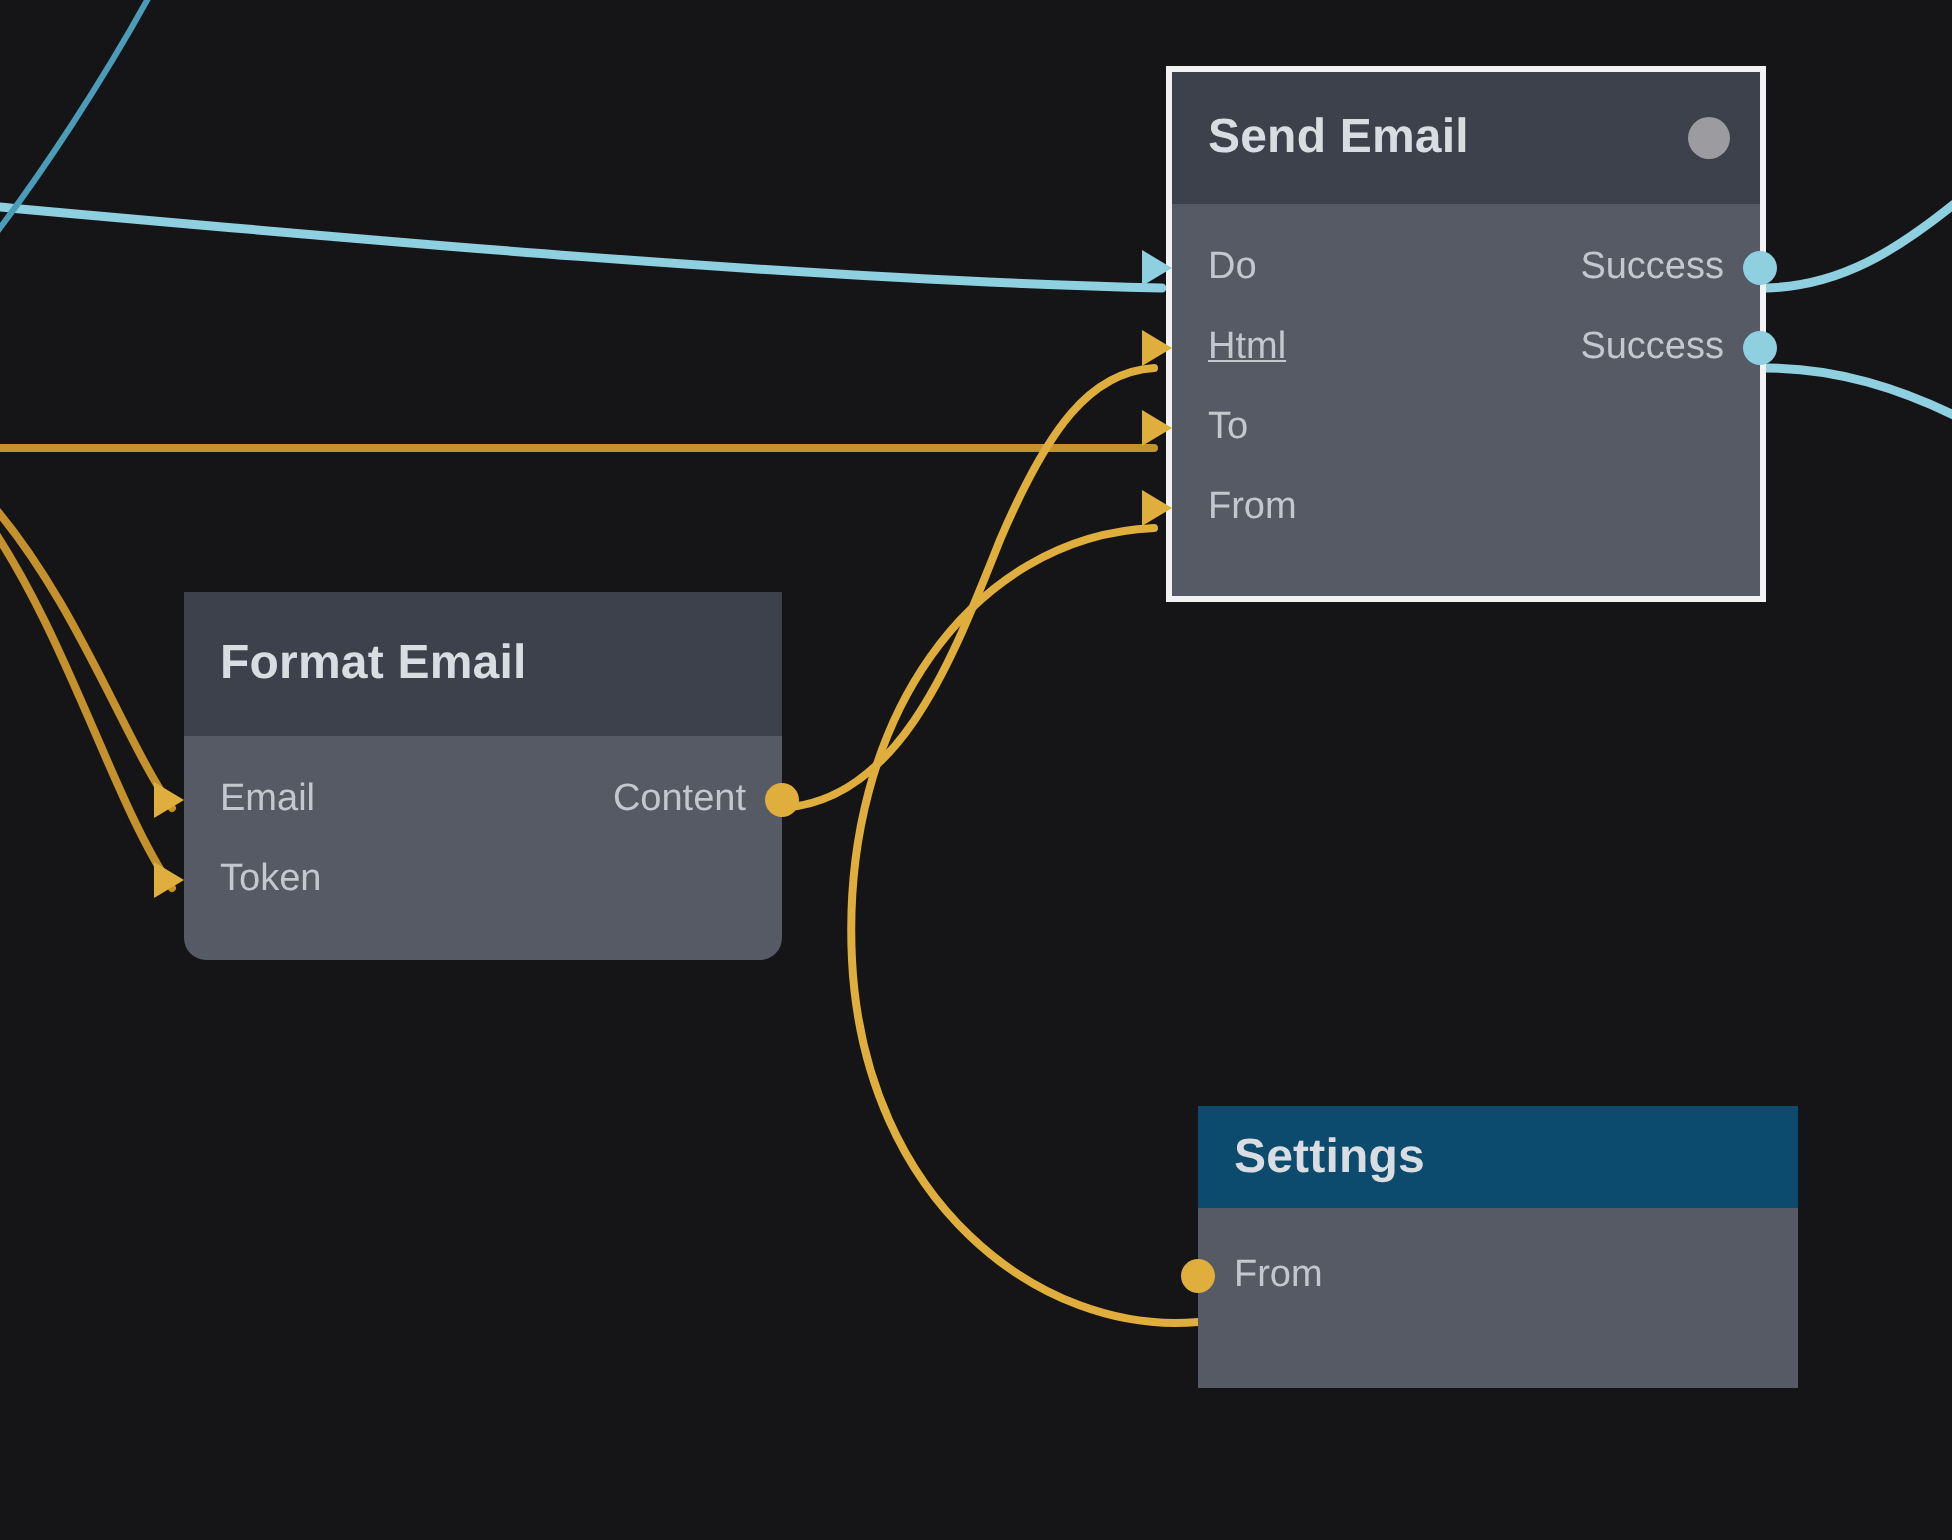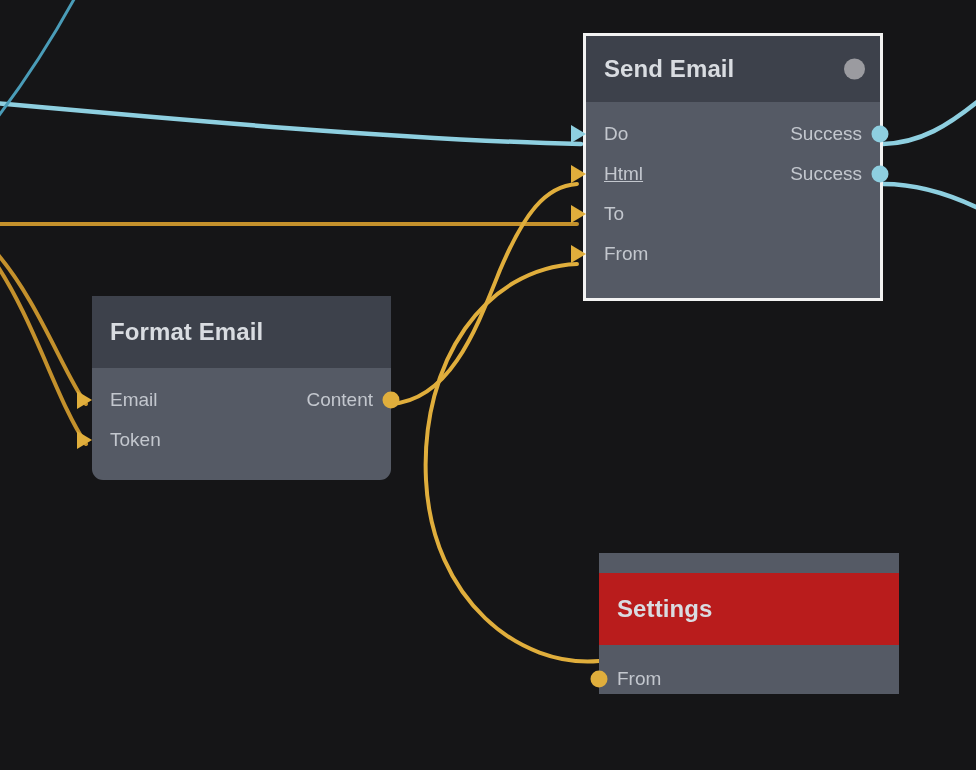--- a/index.html
+++ b/index.html
@@ -195,21 +195,21 @@
 
       <div class="port-row">
         <span class="pin pin-in-arrow data" style="border-left-color: rgb(224, 174, 60);"></span>
         <span class="port-label" style="color: rgb(195, 199, 206);">Token</span>
       </div>
 
     </div>
   </div>
 
   <div class="node" style="left: 599px; top: 553px; width: 300px; height: 141px; background: rgb(85, 90, 101);">
-    <div class="node-header" style="height: 72px; background: #b91c1c; margin-top: 20px;">
+    <div class="node-header" style="height: 51px; background: #0c4a6e;">
       <span class="node-title" style="color: rgb(217, 220, 225);">Settings</span>
     </div>
     <div class="node-body" style="padding-top:14px;">
 
       <div class="port-row">
         <span class="pin pin-out-left-dot" style="background: rgb(224, 174, 60);"></span>
         <span class="port-label" style="color: rgb(195, 199, 206);">From</span>
       </div>
 
     </div>

